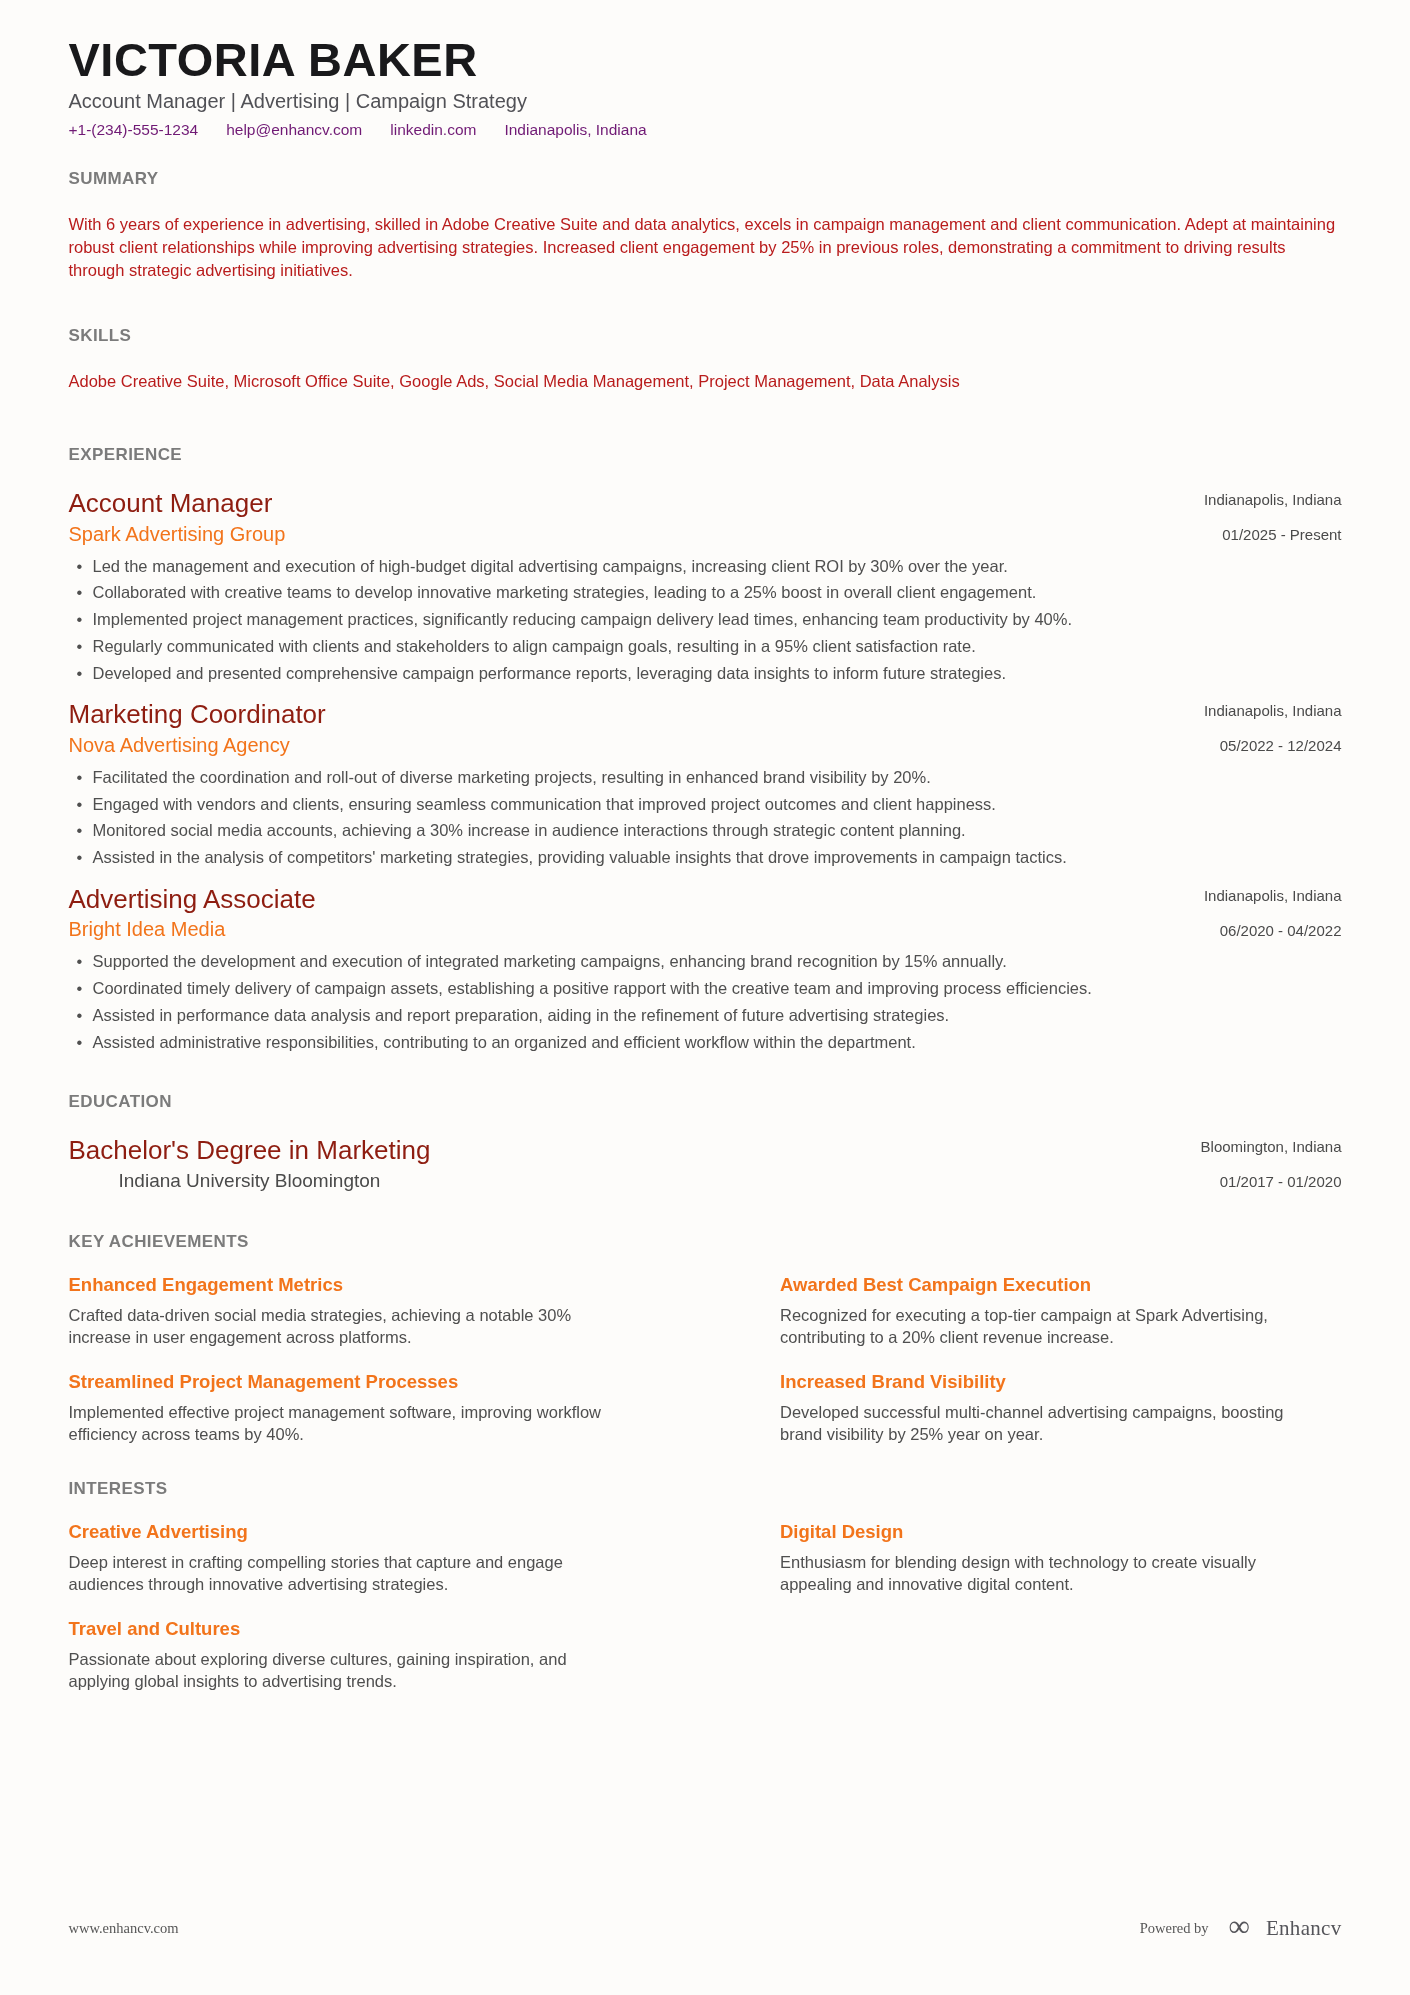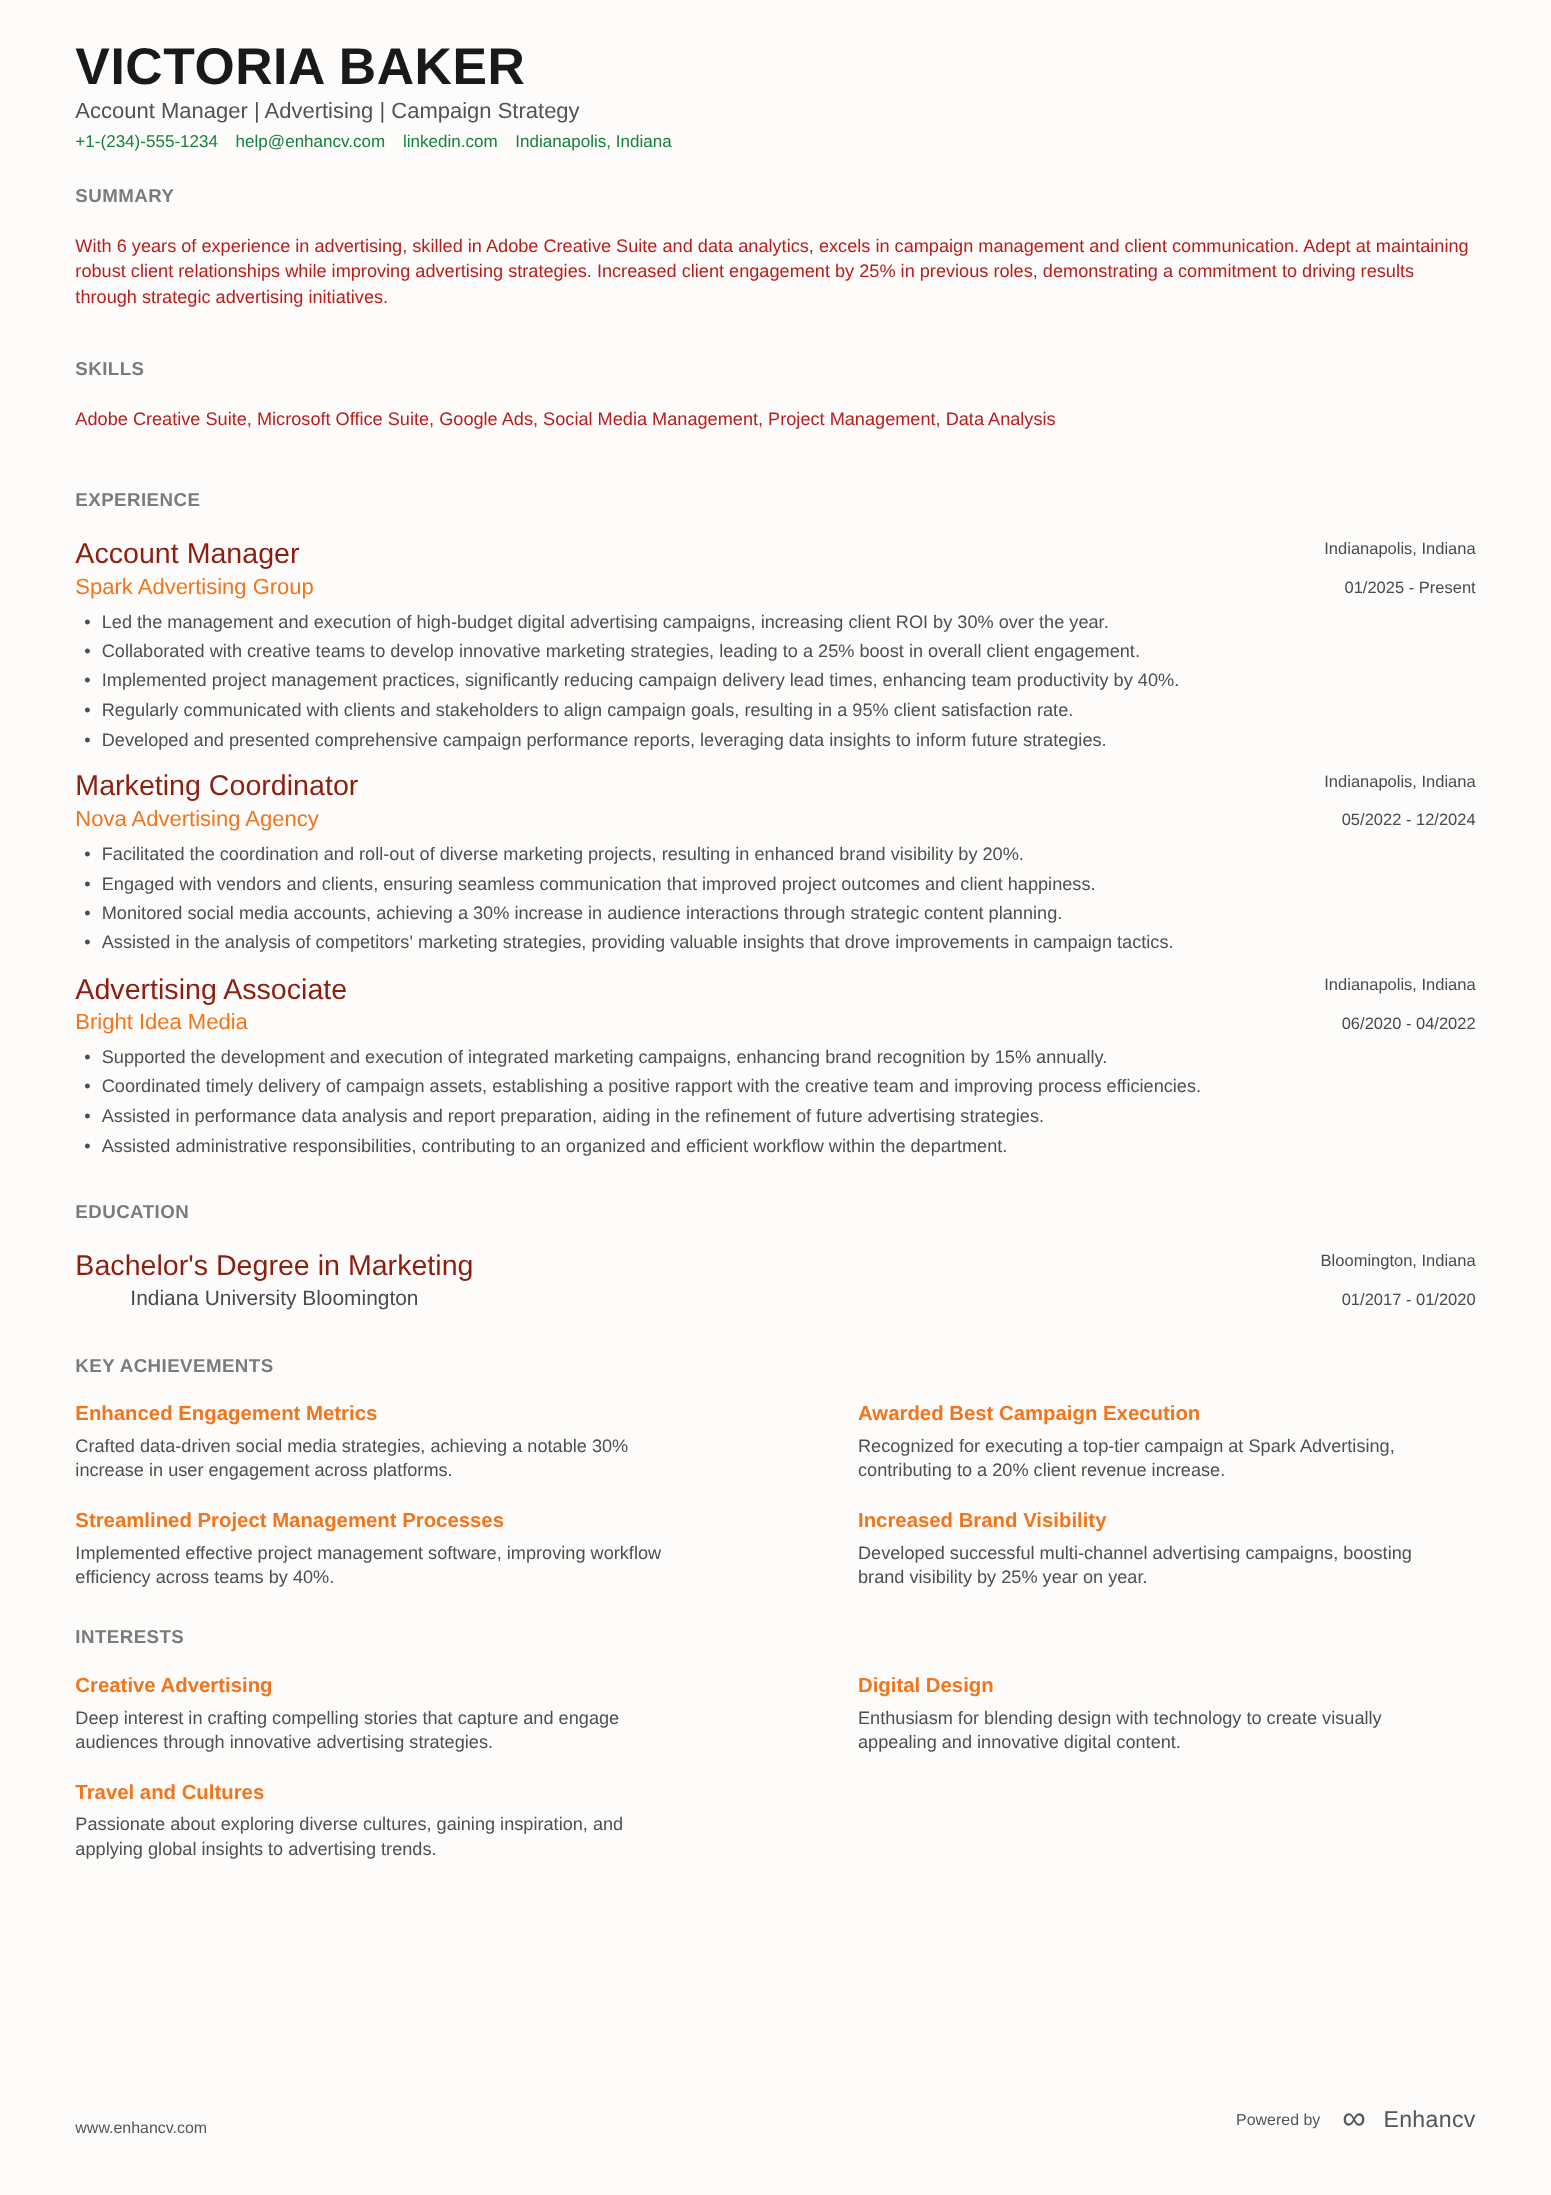--- a/index.html
+++ b/index.html
@@ -25,23 +25,23 @@
     line-height: 1.1;
   }
   .headline {
     margin-top: 4px;
     font-size: 20px;
     color: #515156;
   }
   .contact-row {
     margin-top: 8px;
     display: flex;
-    gap: 16px;
+    gap: 28px;
     font-size: 15.5px;
-    color: #15803d;
+    color: #701a75;
   }
 
   
   .section { margin-top: 30px; }
   .section-heading {
     margin: 0 0 22px 0;
     font-size: 17px;
     font-weight: 700;
     letter-spacing: 0.4px;
     color: #7b7b7b;
@@ -136,21 +136,22 @@
   .section-interests { margin-top: 34px; }
 
   
   .footer {
     position: absolute;
     left: 47px;
     right: 47px;
     bottom: 52px;
     display: flex;
     justify-content: space-between;
-    align-items: flex-end;
+    align-items: center;
+    font-family: Liberation Serif, serif;
   }
   .footer-site { font-size: 14.5px; color: #565656; }
   .footer-brand { display: flex; align-items: center; gap: 16px; }
   .powered-by { font-size: 14.5px; color: #565656; margin-right: 4px; }
   .logo-glyph { font-size: 30px; color: #55555a; line-height: 1; transform: translateY(-2px); }
   .brand-name { font-size: 21px; color: #55555a; letter-spacing: 0.3px; }
 </style>
 </head>
 <body>
 

